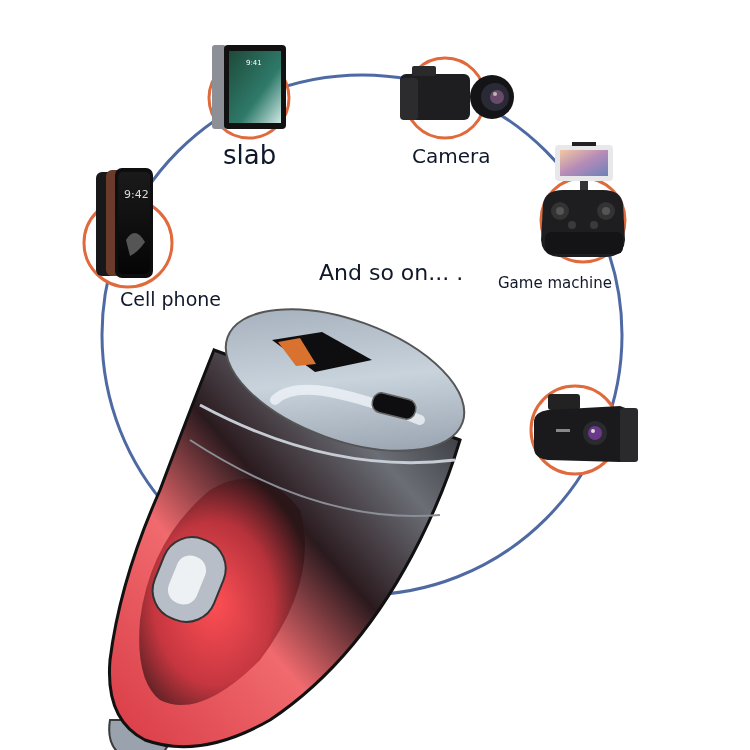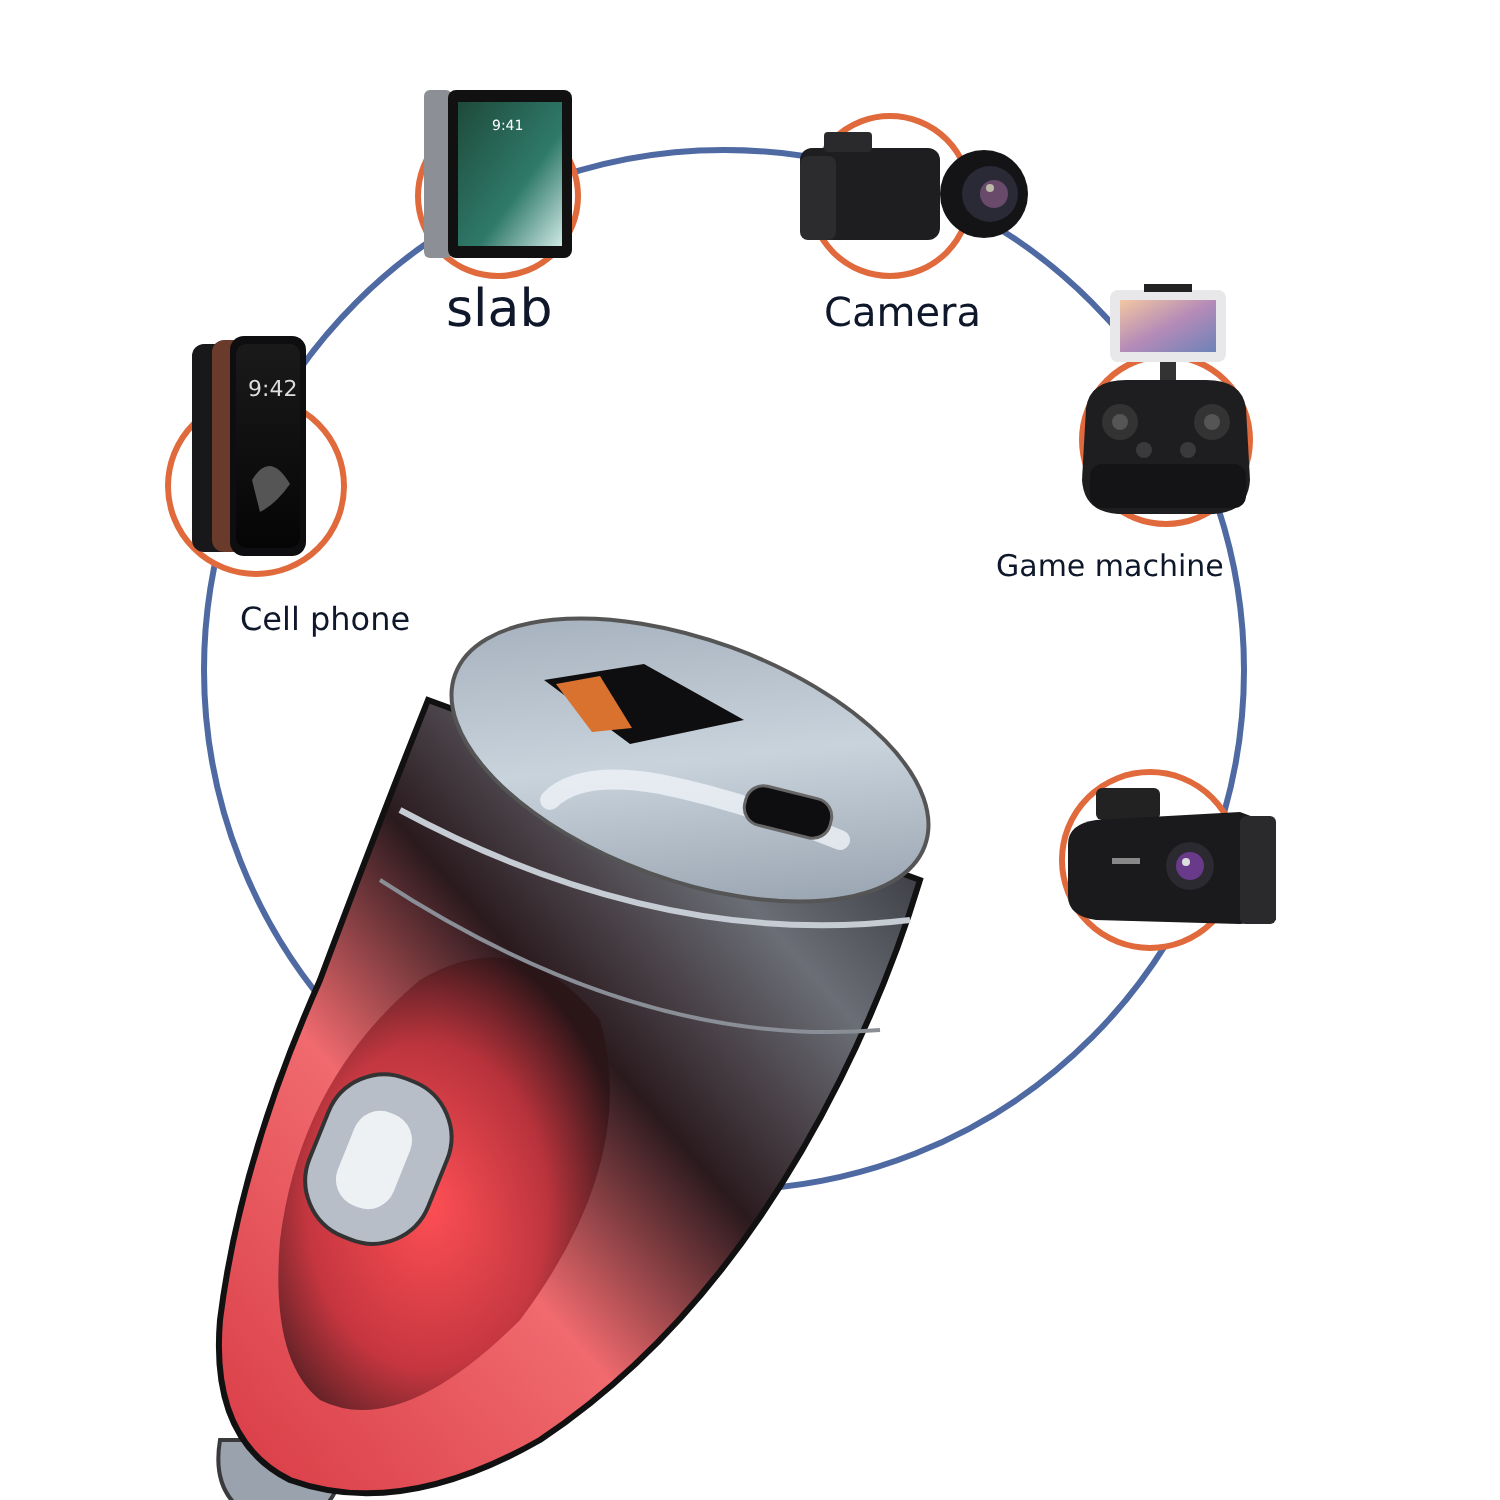--- a/index.html
+++ b/index.html
@@ -4,21 +4,21 @@
 <style>
   html, body { margin:0; padding:0; background:#ffffff; }
   body { width:750px; height:750px; position:relative; overflow:hidden;
          font-family:"DejaVu Sans","Liberation Sans",sans-serif; }
   .stage { position:absolute; left:0; top:0; width:750px; height:750px;margin-top:20px; }
   svg.bg { position:absolute; left:0; top:0; }
   .label { position:absolute; color:#0f172a; white-space:nowrap; }
   .lbl-slab { left:223px; top:120px; font-size:26px; }
   .lbl-camera { left:412px; top:124px; font-size:20px;text-align:center; }
   .lbl-game { left:498px; top:254px; font-size:15px; }
-  .lbl-cell { left:120px; top:280px; font-size:16px; }
+  .lbl-cell { left:120px; top:268px; font-size:19px; }
   .lbl-traffic { left:576px; top:475px; font-size:20px; }
   .lbl-andso { left:319px; top:240px; font-size:22px; }
 </style>
 </head>
 <body>
 
 <div class="stage">
 <svg class="bg" width="750" height="750" viewBox="0 0 750 750">
   <defs>
     <linearGradient id="bodyGrad" x1="0" y1="1" x2="1" y2="0">
@@ -139,13 +139,14 @@
       <rect x="157" y="517" width="64" height="85" rx="30" transform="rotate(22 189 560)" fill="#b7bec7" stroke="#333" stroke-width="2"></rect>
       <rect x="172" y="535" width="30" height="50" rx="14" transform="rotate(22 187 560)" fill="#eef1f4"></rect>
     </g>
   </g>
 </svg>
 
 <div class="label lbl-slab">slab</div>
 <div class="label lbl-camera">Camera</div>
 <div class="label lbl-game">Game machine</div>
 <div class="label lbl-cell">Cell phone</div>
+<div class="label lbl-andso">And so on... .</div>
 </div>
 
 </body></html>

